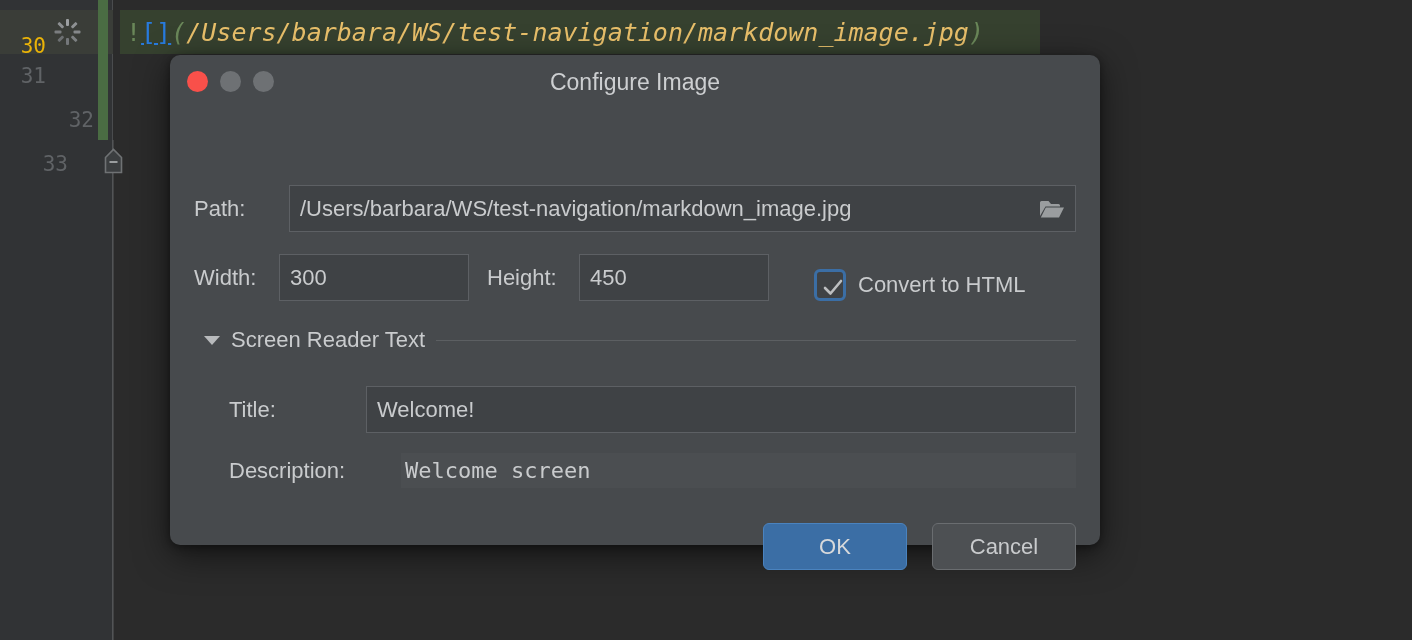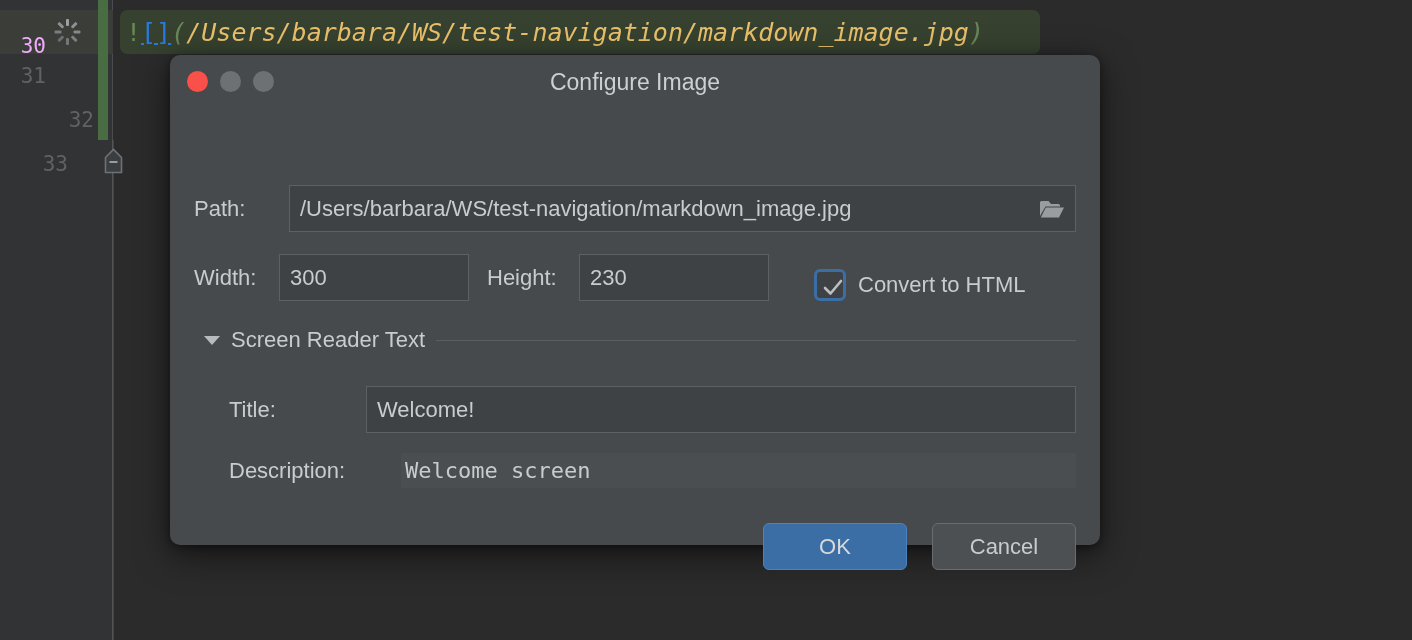--- a/index.html
+++ b/index.html
@@ -51,21 +51,21 @@
   .line-row.active { background: #3a3d38; }
 
   .line-no {
     width: 46px;
     text-align: right;
     font-family: "DejaVu Sans Mono", monospace;
     font-size: 21px;
     color: #606366;
     letter-spacing: 0px;
   }
-  .line-no.active { color: #f0abfc; margin-top: 28px; }
+  .line-no.active { color: #eab308; margin-top: 28px; }
 
   .spinner-icon {
     position: relative;
     width: 26px;
     height: 26px;
     margin-left: 8px;
   }
   .spinner-icon i {
     position: absolute;
     left: 11.5px;
@@ -119,21 +119,20 @@
     position: absolute;
     left: 120px;
     top: 10px;
     width: 920px;
     height: 44px;
     background: #36412f;
     display: flex;
     align-items: center;
     box-sizing: border-box;
     padding-left: 6px;
-    border-radius: 7px;
   }
   .code-text {
     font-family: "DejaVu Sans Mono", monospace;
     font-size: 25px;
     font-style: italic;
     white-space: pre;
     line-height: 1;
   }
   .tok-bang   { color: #6a8759; font-style: normal; }
   .tok-brkt   { color: #287bde; text-decoration: underline; font-style: normal; }
@@ -365,21 +364,21 @@
         </div>
       </div>
 
       <div class="row dims-row">
         <span class="lbl width-lbl">Width:</span>
         <div class="field num">
           <span>300</span>
         </div>
         <span class="lbl height-lbl">Height:</span>
         <div class="field num">
-          <span>230</span>
+          <span>450</span>
         </div>
         <div class="checkbox-wrap">
           <span class="checkbox">
             <svg width="24" height="24" viewBox="0 0 24 24">
               <path d="M4 12 L9.5 17.5 L20 5" fill="none" stroke="#bdbfc1" stroke-width="2.6" stroke-linecap="round" stroke-linejoin="round"></path>
             </svg>
           </span>
           <span class="cb-label">Convert to HTML</span>
         </div>
       </div>

